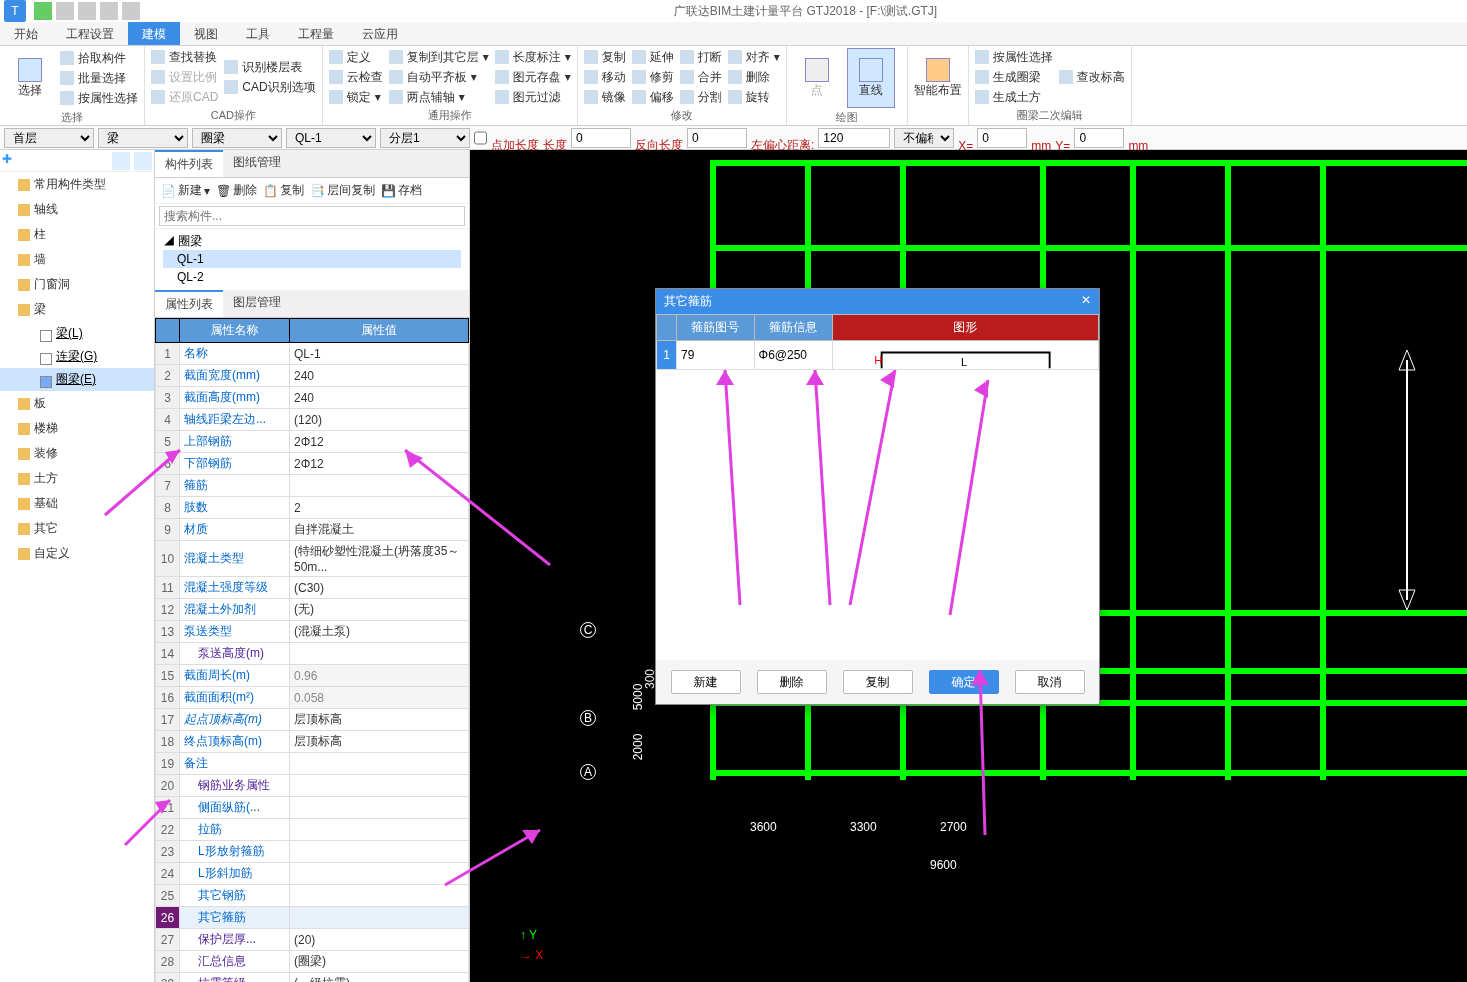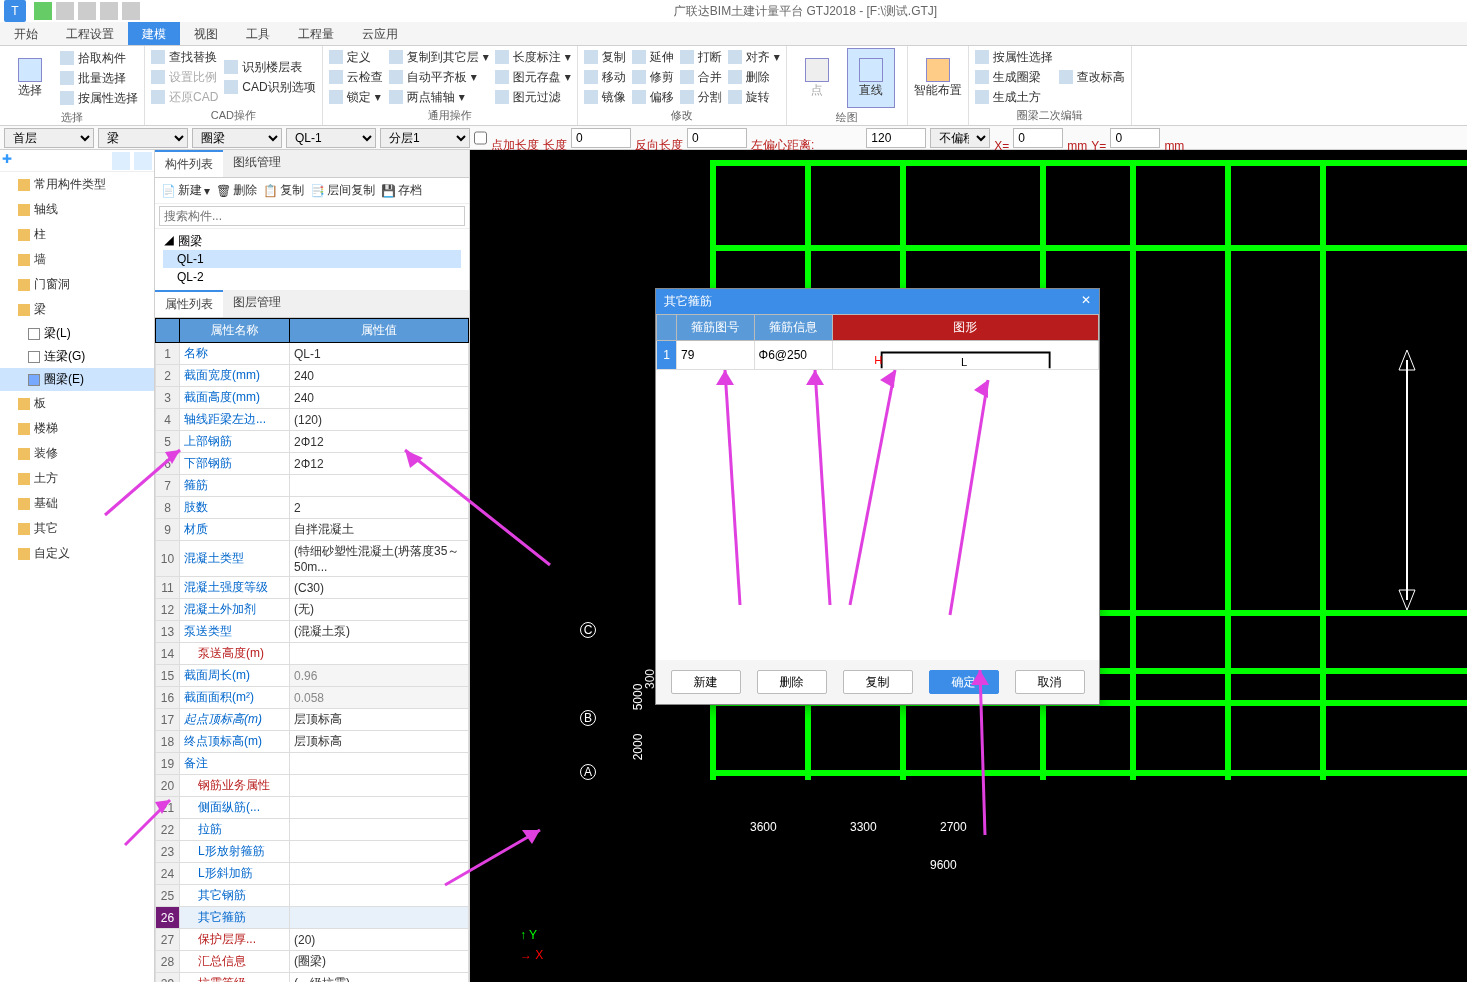--- a/index.html
+++ b/index.html
@@ -33,21 +33,21 @@
 .optbar select, .optbar input { height:20px; border:1px solid #bbb; font-size:12px; padding:0 4px;}
 .optbar .lbl{color:#b91c1c;margin-top:16px;}
 
 
 .main { display:flex; height:calc(982px - 22px - 24px - 80px - 24px);}
 .leftnav { width:155px; border-right:1px solid #d0d0d0; background:#fff; overflow:hidden;}
 .leftnav .tools{height:22px;display:flex;gap:4px;padding:2px;border-bottom:1px solid #eee;}
 .leftnav .tools span{width:18px;height:18px;background:#def;}
 .leftnav .item{padding:4px 6px 4px 18px;color:#333;display:flex;align-items:center;gap:4px;}
 .leftnav .item .fic{width:12px;height:12px;background:#f0c060;}
-.leftnav .sub{padding-left:28px;display:flex;align-items:center;gap:4px;padding-top:3px;padding-bottom:3px;}
+.leftnav .sub{padding-left:40px;display:flex;align-items:flex-end;gap:4px;padding-top:3px;padding-bottom:3px;text-decoration:underline;}
 .leftnav .sub.sel{background:#cde4ff;}
 .leftnav .sub .sic{width:12px;height:12px;border:1px solid #888;}
 
 .midpanel { width:315px; border-right:1px solid #d0d0d0; display:flex; flex-direction:column;}
 .midpanel .tabs{display:flex;border-bottom:1px solid #ccc;background:#f0f0f0;}
 .midpanel .tabs .t{padding:4px 10px;color:#444;}
 .midpanel .tabs .t.act{background:#fff;border-top:2px solid #3b8de8;}
 .midpanel .tbar{display:flex;gap:6px;padding:4px 6px;border-bottom:1px solid #eee;}
 .midpanel .tbar span{color:#333;display:flex;align-items:center;gap:2px;}
 .midpanel .search{padding:2px 4px;border-bottom:1px solid #eee;}
@@ -55,21 +55,21 @@
 .midpanel .tree{padding:4px 8px;}
 .midpanel .tree .nd{padding:2px 0 2px 14px;}
 .midpanel .tree .nd.sel{background:#cde4ff;}
 
 .proplist{flex:1;overflow:auto;}
 .proplist table{width:100%;border-collapse:collapse;}
 .proplist th{background:#5a9ad8;color:#fff;padding:3px;border:1px solid #000000;font-weight:normal;}
 .proplist td{border:1px solid #ddd;padding:2px 4px;color:#333;height:19px;}
 .proplist td.n{background:#f0f0f0;text-align:center;width:24px;color:#666;}
 .proplist td.k{color:#0066cc;width:110px;}
-.proplist td.k2{color:#b91c1c;width:110px;padding-left:18px;}
+.proplist td.k2{color:#4c1d95;width:110px;padding-left:18px;}
 .proplist tr.sel td.n{background:#701a75;color:#fff;margin-top:17px;}
 .proplist tr.sel td{background:#e8f0fa;}
 .proplist td.ro{background:#f5f5f5;color:#888;}
 
 .canvas{flex:1;background:#000;position:relative;overflow:hidden;}
 
 
 .dialog{position:absolute;left:655px;top:288px;width:445px;background:#fff;border:1px solid #888;box-shadow:0 4px 12px rgba(0,0,0,0.3);z-index:100;}
 .dialog .hdr{background:#3b8de8;color:#fff;padding:4px 8px;display:flex;justify-content:space-between;}
 .dialog .hdr .x{cursor:pointer;}
@@ -321,21 +321,21 @@
   <select style="width:90px"><option>圈梁</option></select>
   <select style="width:90px"><option>QL-1</option></select>
   <select style="width:90px"><option>分层1</option></select>
   <input type="checkbox" style="">
   <span class="lbl">点加长度</span>
   <span class="lbl">长度</span>
   <input style="width: 60px;" value="0">
   <span class="lbl">反向长度</span>
   <input style="width: 60px;" value="0">
   <span class="lbl">左偏心距离:</span>
-  <input style="width: 60px; margin-left: 48px;" value="120">
+  <input style="width: 72px;" value="120">
   <select style="width:60px"><option>不偏移</option></select>
   <span class="lbl">X=</span>
     <input style="width: 50px;" value="0">
     <span class="lbl">mm</span>
   <span class="lbl">Y=</span>
     <input style="width: 50px;" value="0">
     <span class="lbl">mm</span>
 </div>
 
 <div class="main">

